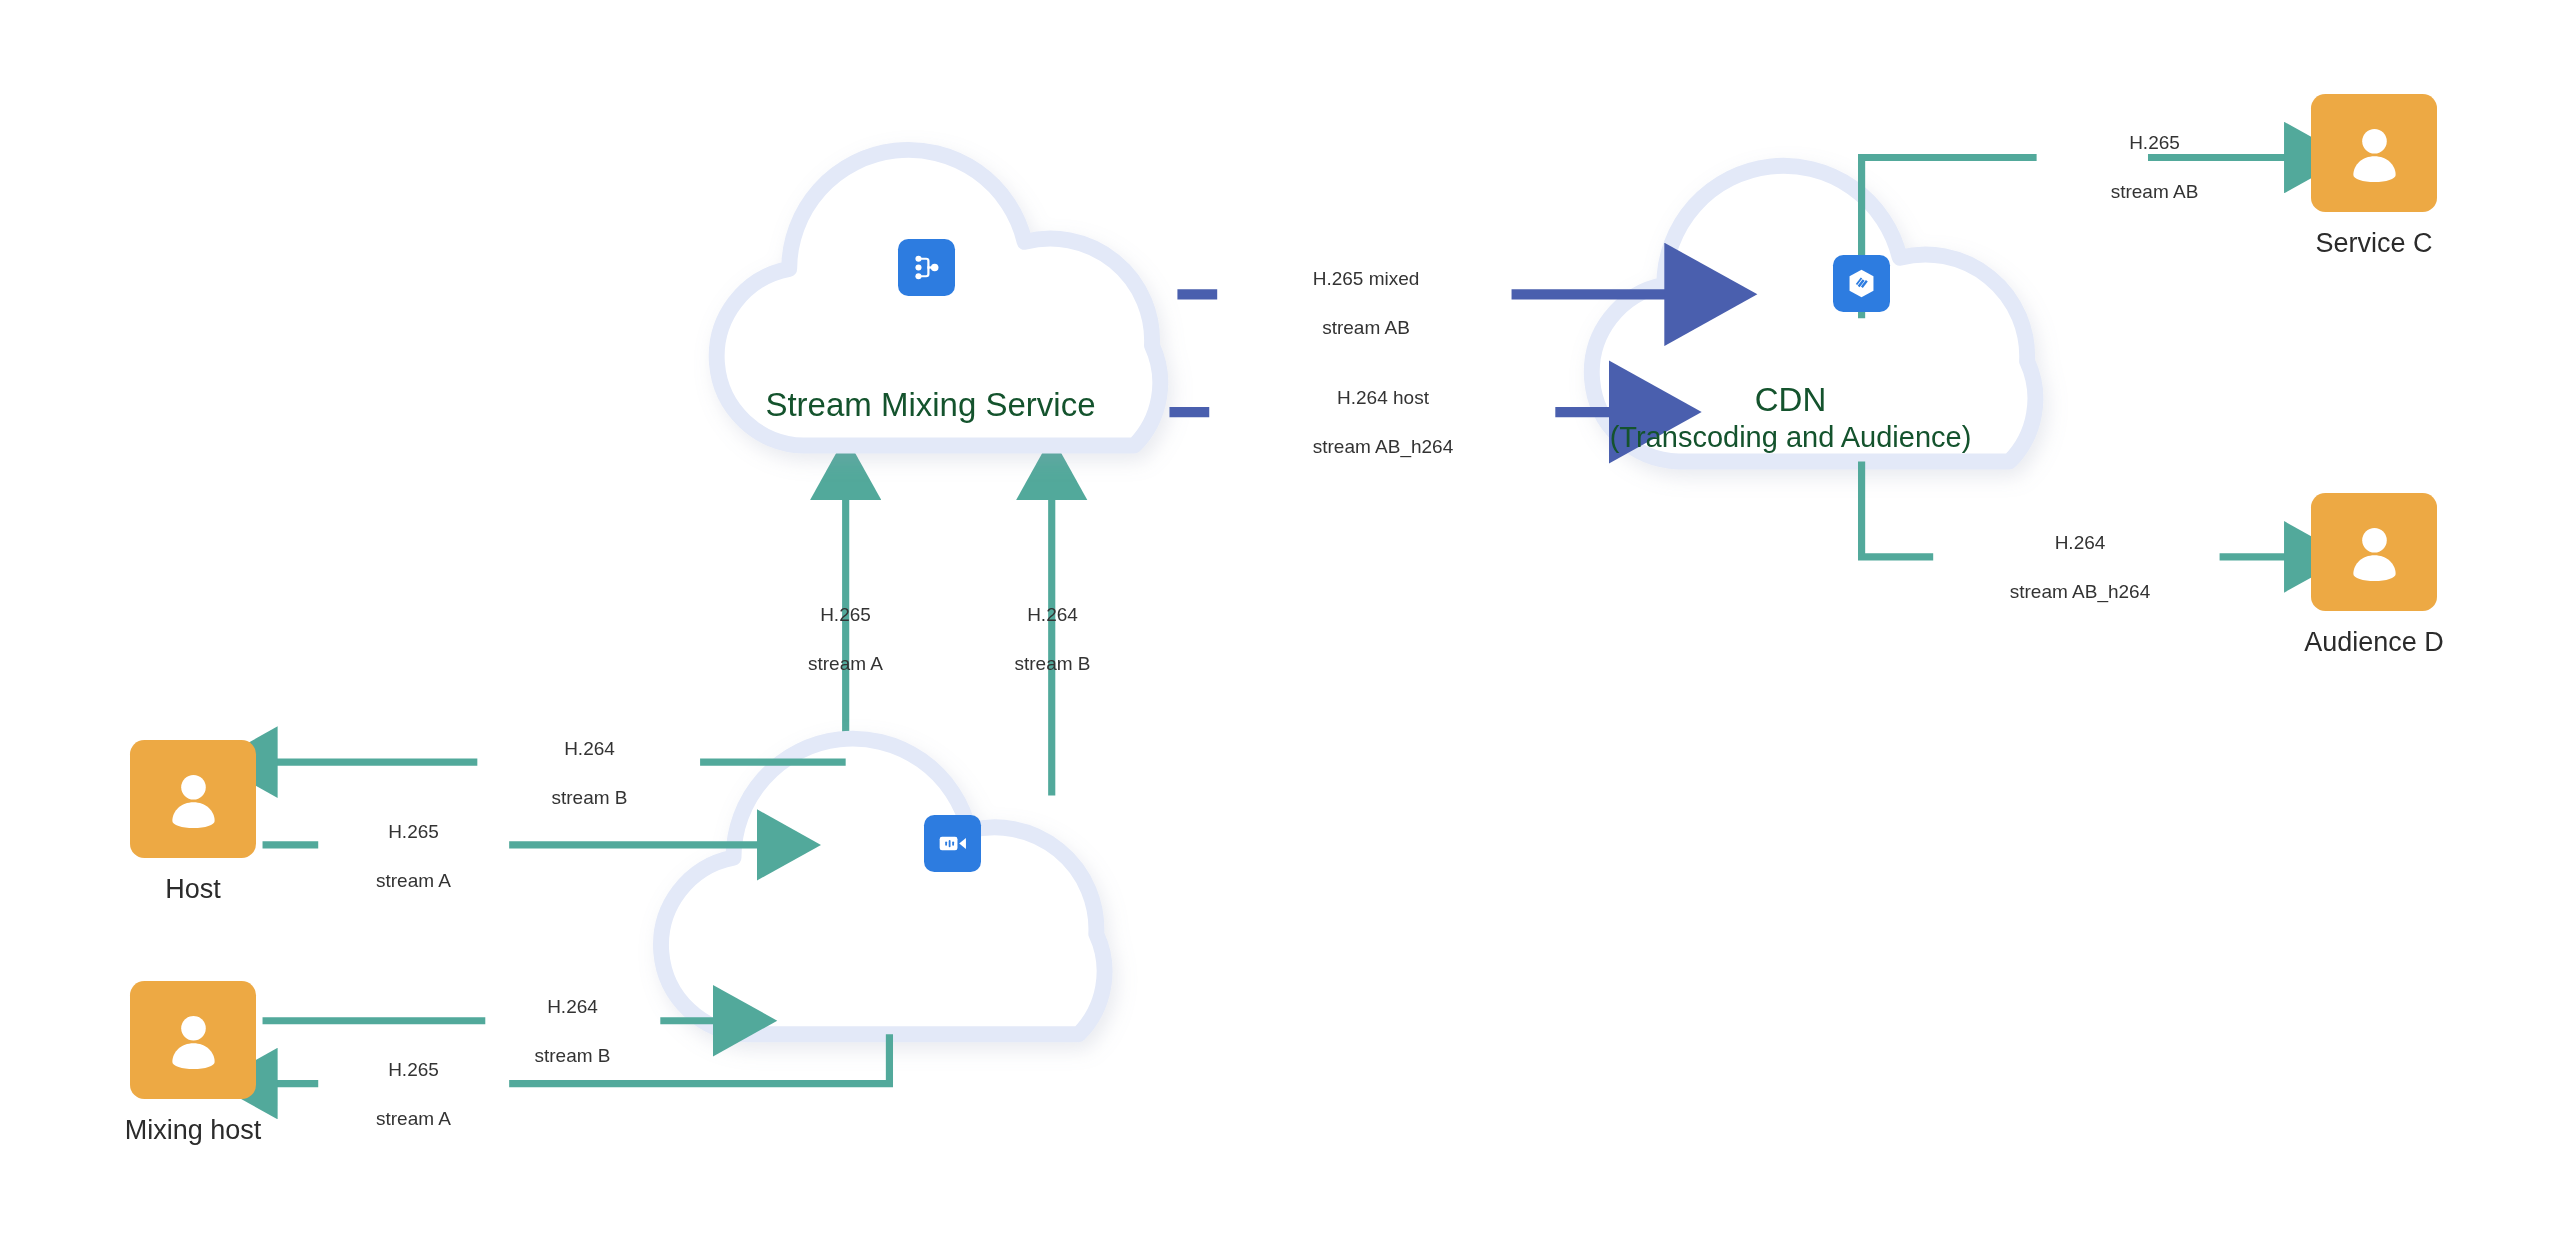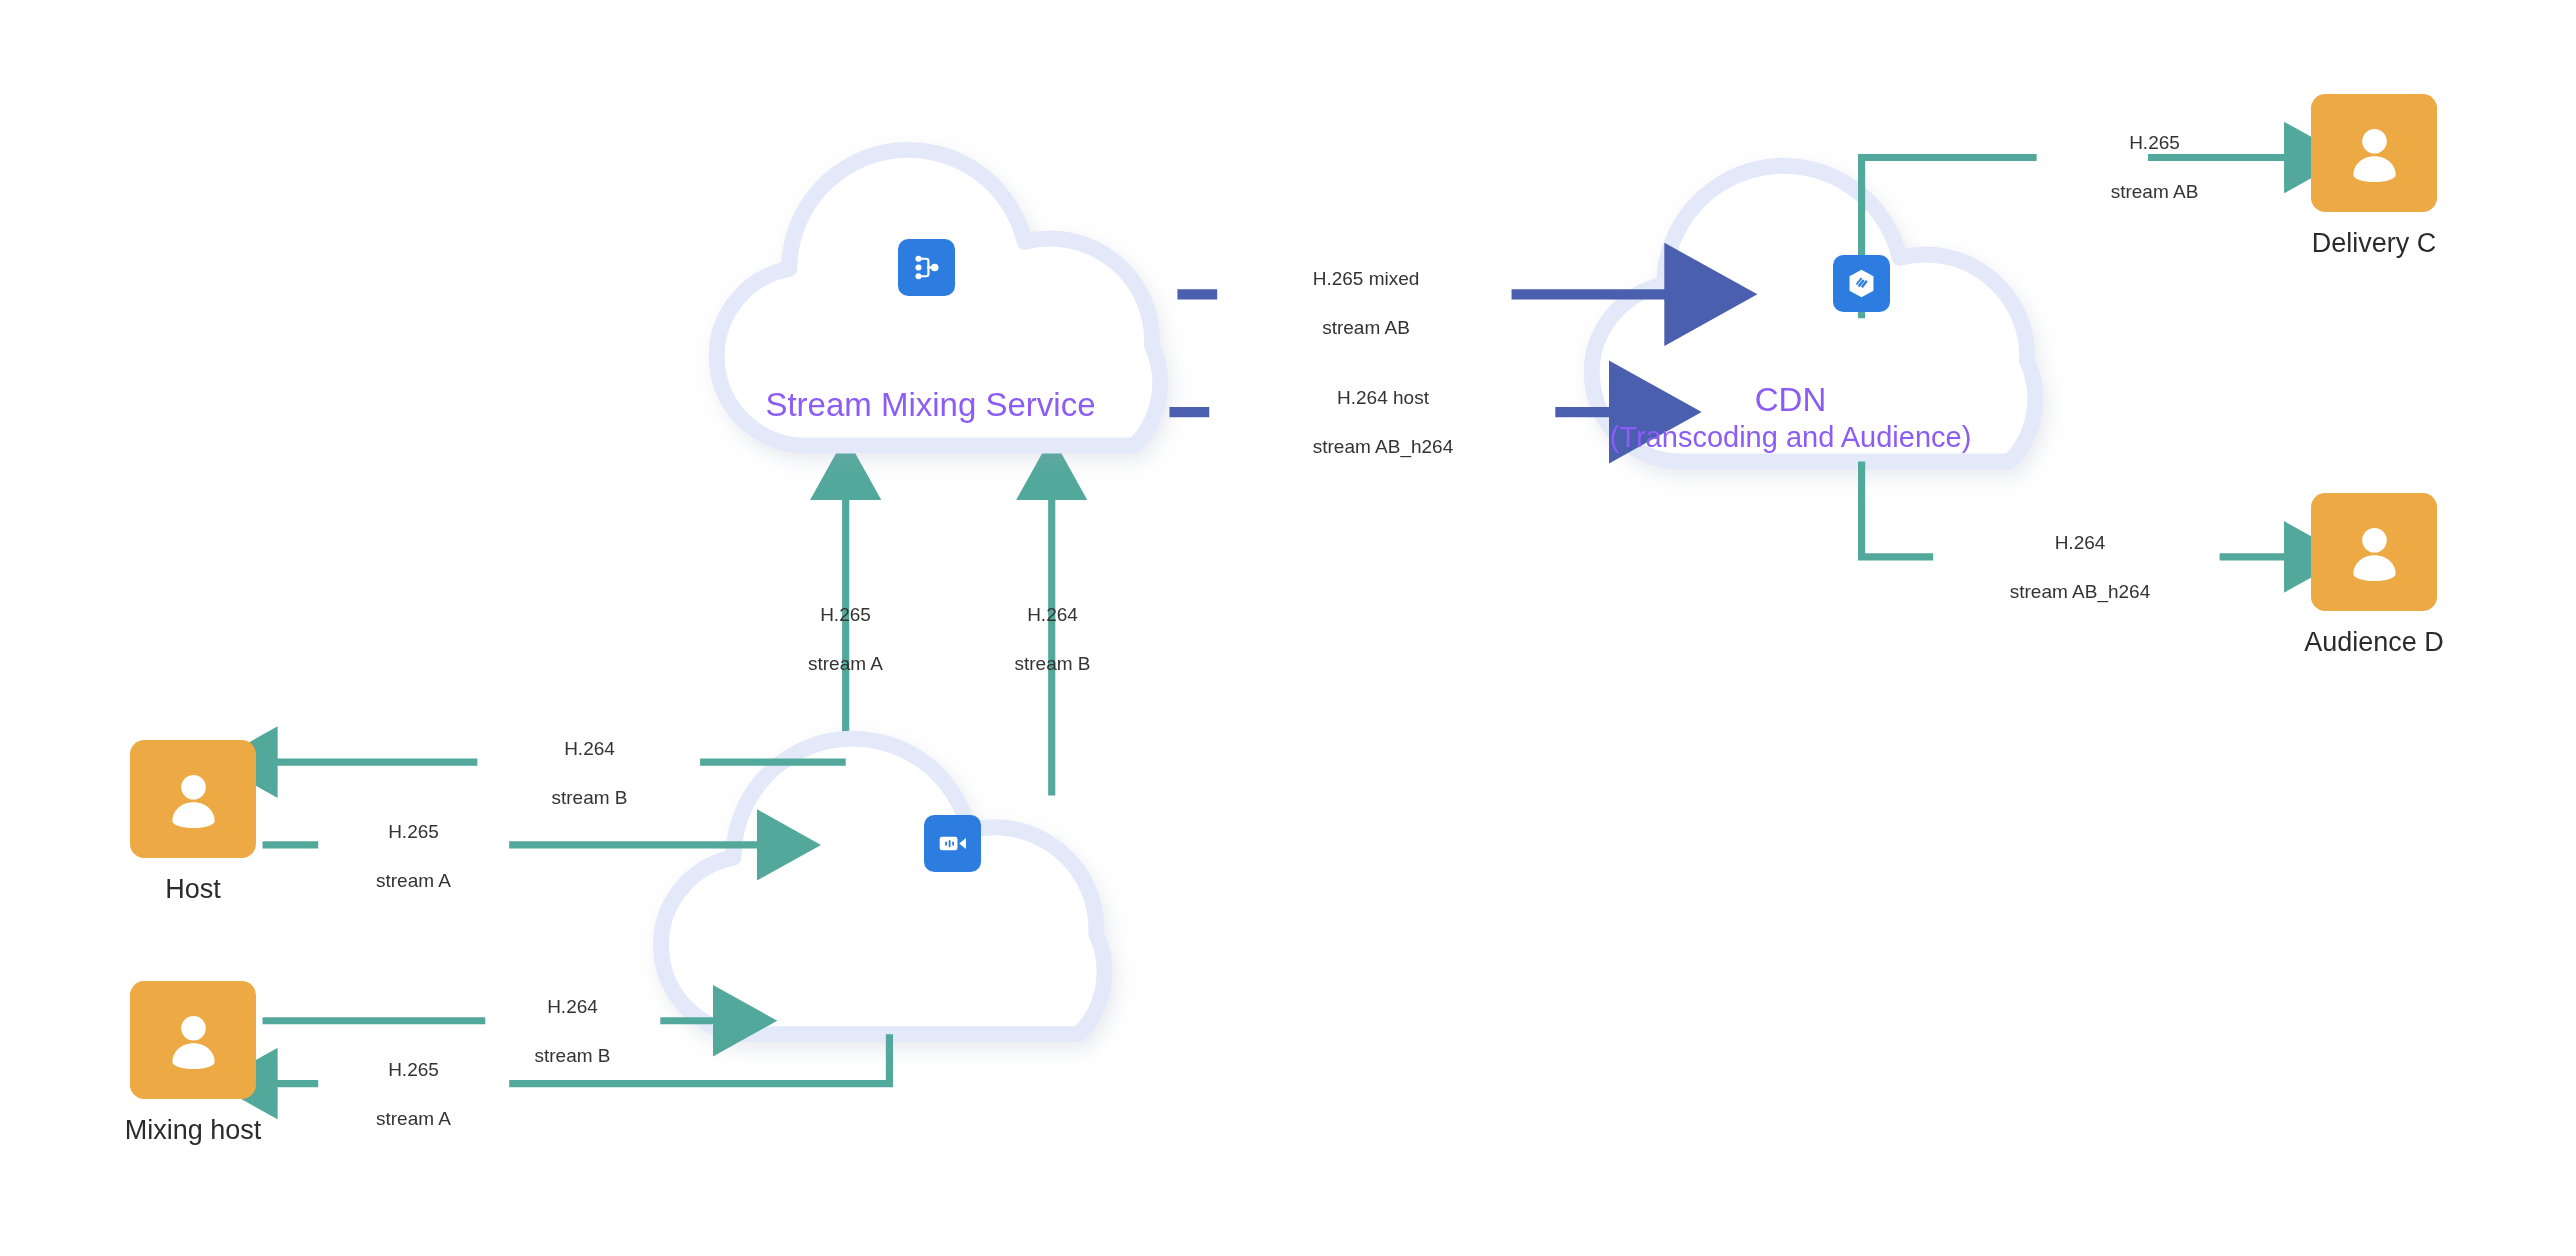--- a/index.html
+++ b/index.html
@@ -3,21 +3,21 @@
 <meta charset="utf-8">
 <style>
   html,body{margin:0;padding:0;background:#ffffff;}
   body{width:2576px;height:1257px;font-family:"Liberation Sans",sans-serif;overflow:hidden;}
   #stage{position:relative;width:2576px;height:1257px;background:#fff;}
   svg.layer{position:absolute;left:0;top:0;width:2576px;height:1257px;}
 
   
   .cloud-label{
     position:absolute;left:0;width:100%;text-align:center;
-    color:#8b5cf6;line-height:1.18;white-space:pre-line;
+    color:#14532d;line-height:1.18;white-space:pre-line;
     pointer-events:none;
   }
   .cloud-sub{display:block;}
 
   
   .icon-tile{
     position:absolute;border-radius:10.3px;background:#2d7ce0;
     display:flex;align-items:center;justify-content:center;
   }
 
@@ -180,21 +180,21 @@
     <span>Mixing host</span>
   </div>
 
   <div class="avatar-box" style="left:2311px;top:94px;width:126px;height:118px;">
     <svg width="59" height="67" viewBox="0 0 24 26" aria-hidden="true">
       <circle cx="12" cy="8.0" r="5.0" fill="#ffffff"></circle>
       <path d="M12 14.1c-5.0 0-8.6 3.5-8.6 7.6 0 1.6 3.9 2.9 8.6 2.9s8.6-1.3 8.6-2.9c0-4.1-3.6-7.6-8.6-7.6z" fill="#ffffff"></path>
     </svg>
   </div>
   <div class="avatar-label" style="left:2374px;top:228px;">
-    <span>Delivery C</span>
+    <span>Service C</span>
   </div>
 
   <div class="avatar-box" style="left:2311px;top:493px;width:126px;height:118px;">
     <svg width="59" height="67" viewBox="0 0 24 26" aria-hidden="true">
       <circle cx="12" cy="8.0" r="5.0" fill="#ffffff"></circle>
       <path d="M12 14.1c-5.0 0-8.6 3.5-8.6 7.6 0 1.6 3.9 2.9 8.6 2.9s8.6-1.3 8.6-2.9c0-4.1-3.6-7.6-8.6-7.6z" fill="#ffffff"></path>
     </svg>
   </div>
   <div class="avatar-label" style="left:2374px;top:627px;">
     <span>Audience D</span>

